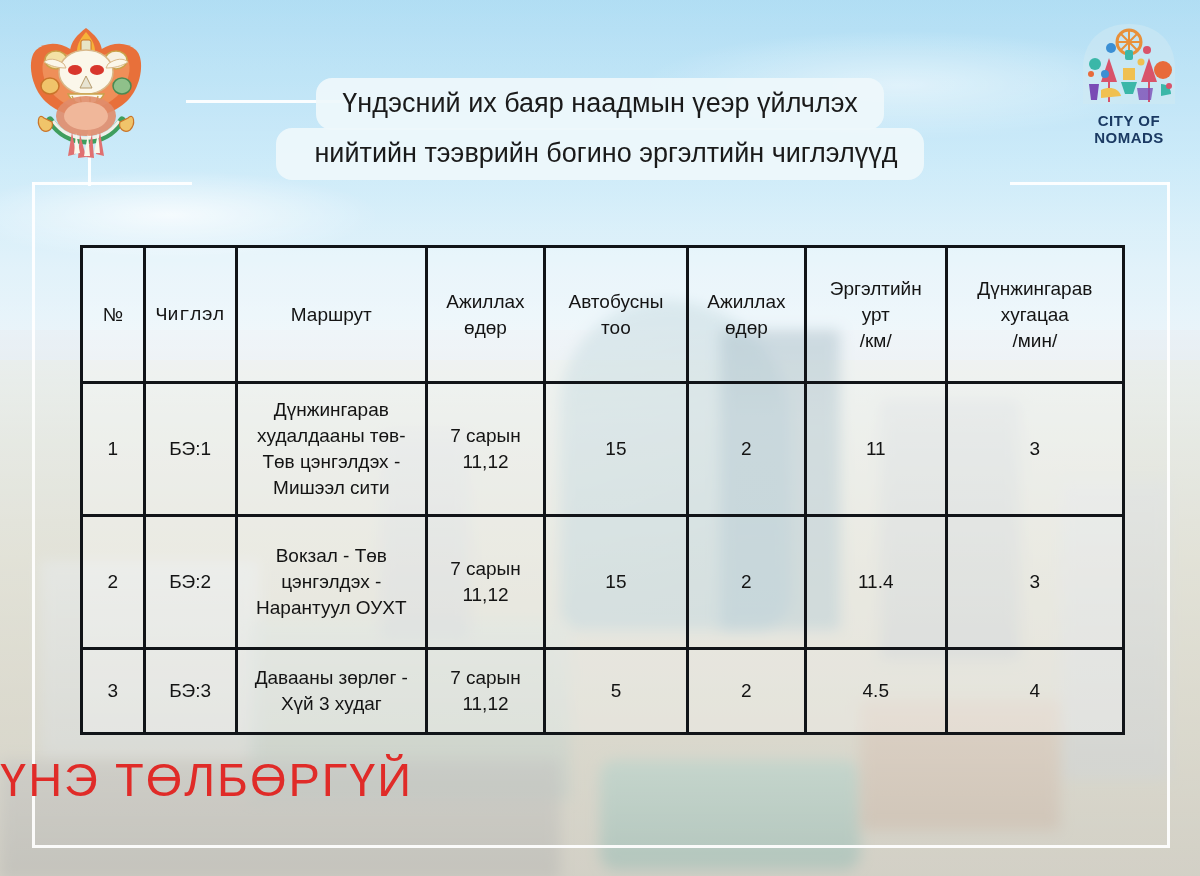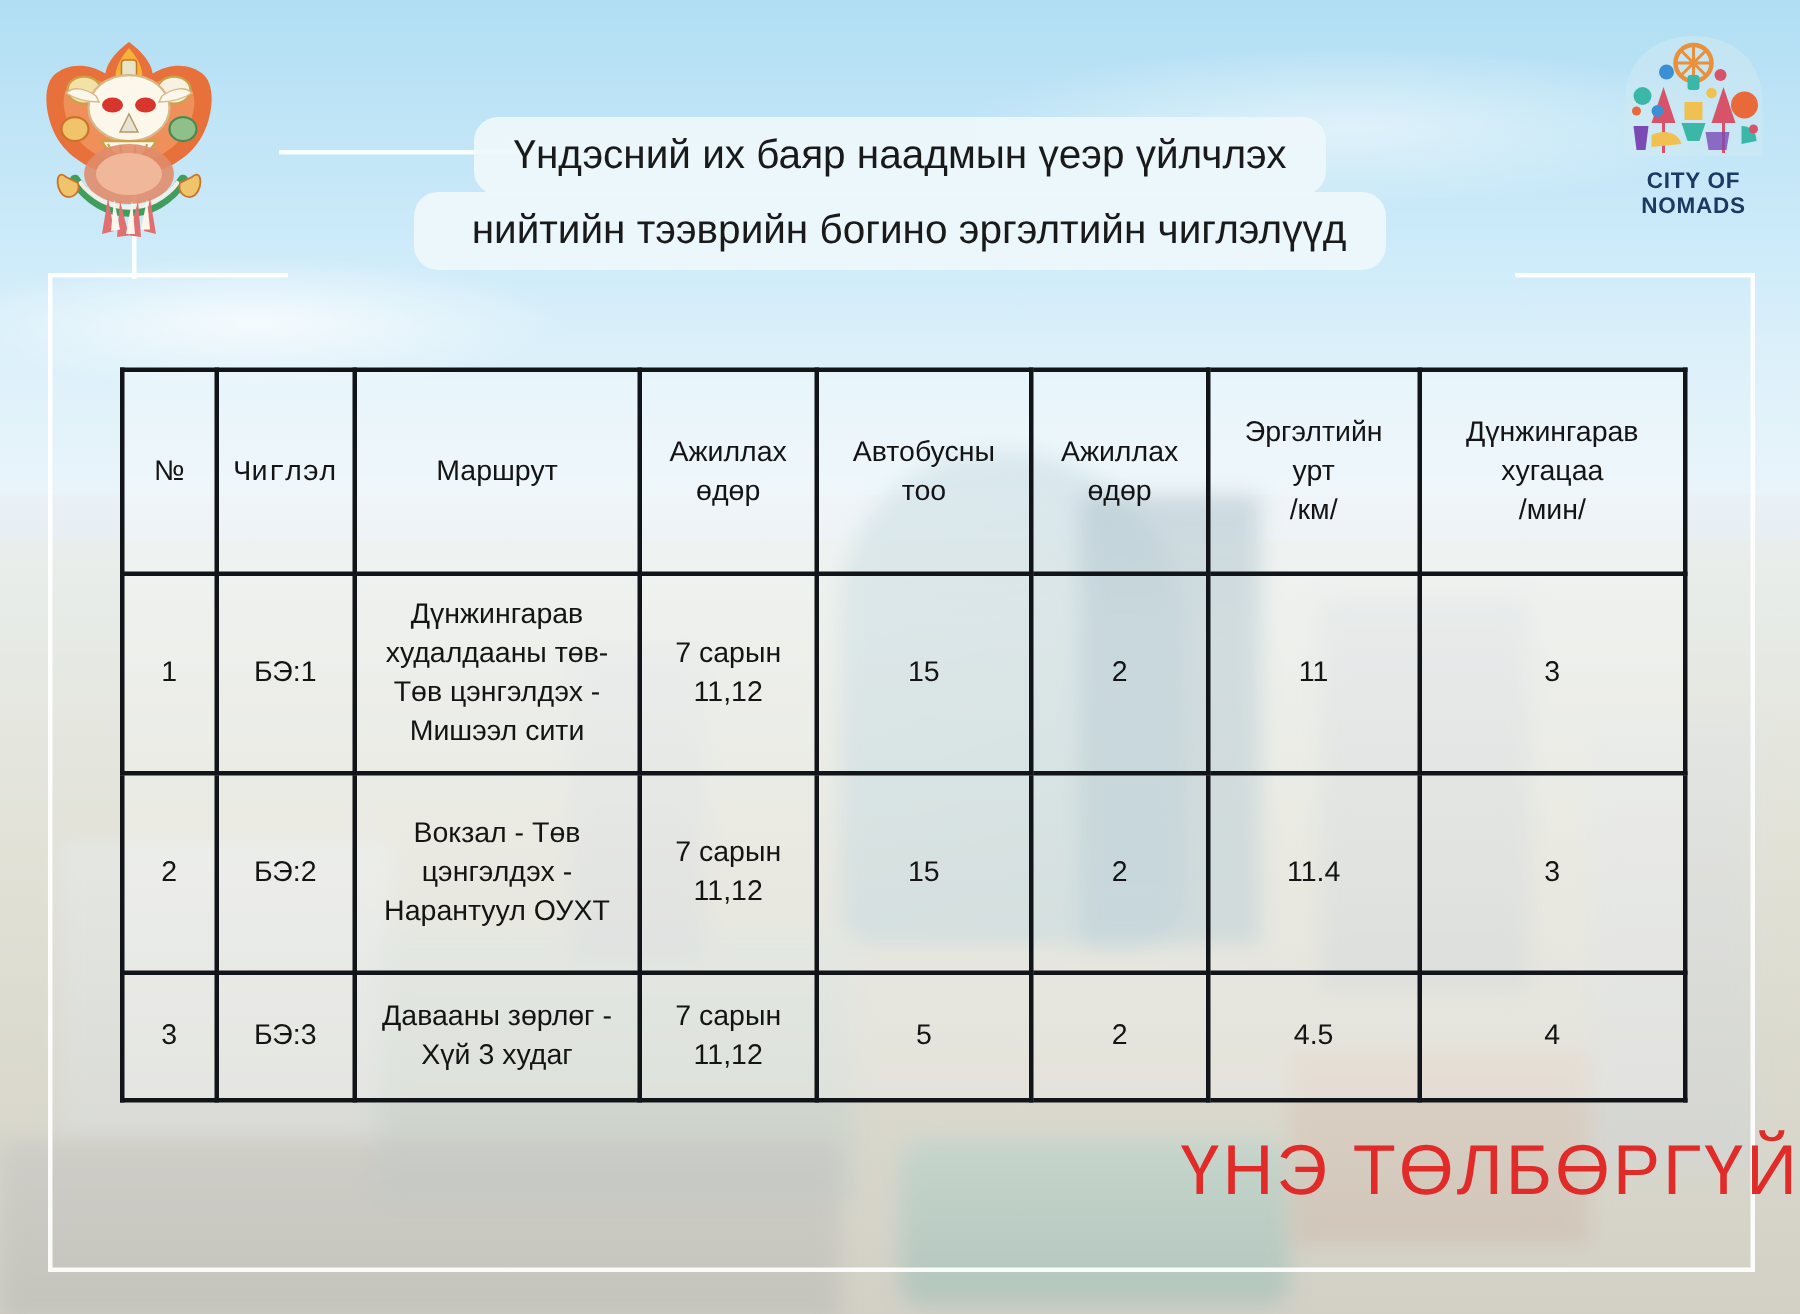--- a/index.html
+++ b/index.html
@@ -129,21 +129,21 @@
   .c-dir   { width: 82px; font-family: Liberation Mono, monospace; }
   .c-route { width: 173px; }
   .c-days  { width: 107px; }
   .c-buses { width: 130px; }
   .c-work  { width: 107px; }
   .c-len   { width: 128px; }
   .c-wait  { width: 161px; }
 
   
   .footer-free {
-    position: absolute; left: 0; top: 752px; width: 1200px; text-align: right;
+    position: absolute; left: 0; top: 752px; width: 1200px; text-align: left;
     color: #e02b28;
     font-size: 47px;
     letter-spacing: 2px;
     font-weight: 500;
   }
 </style>
 </head>
 <body>
 
 <div class="poster">

